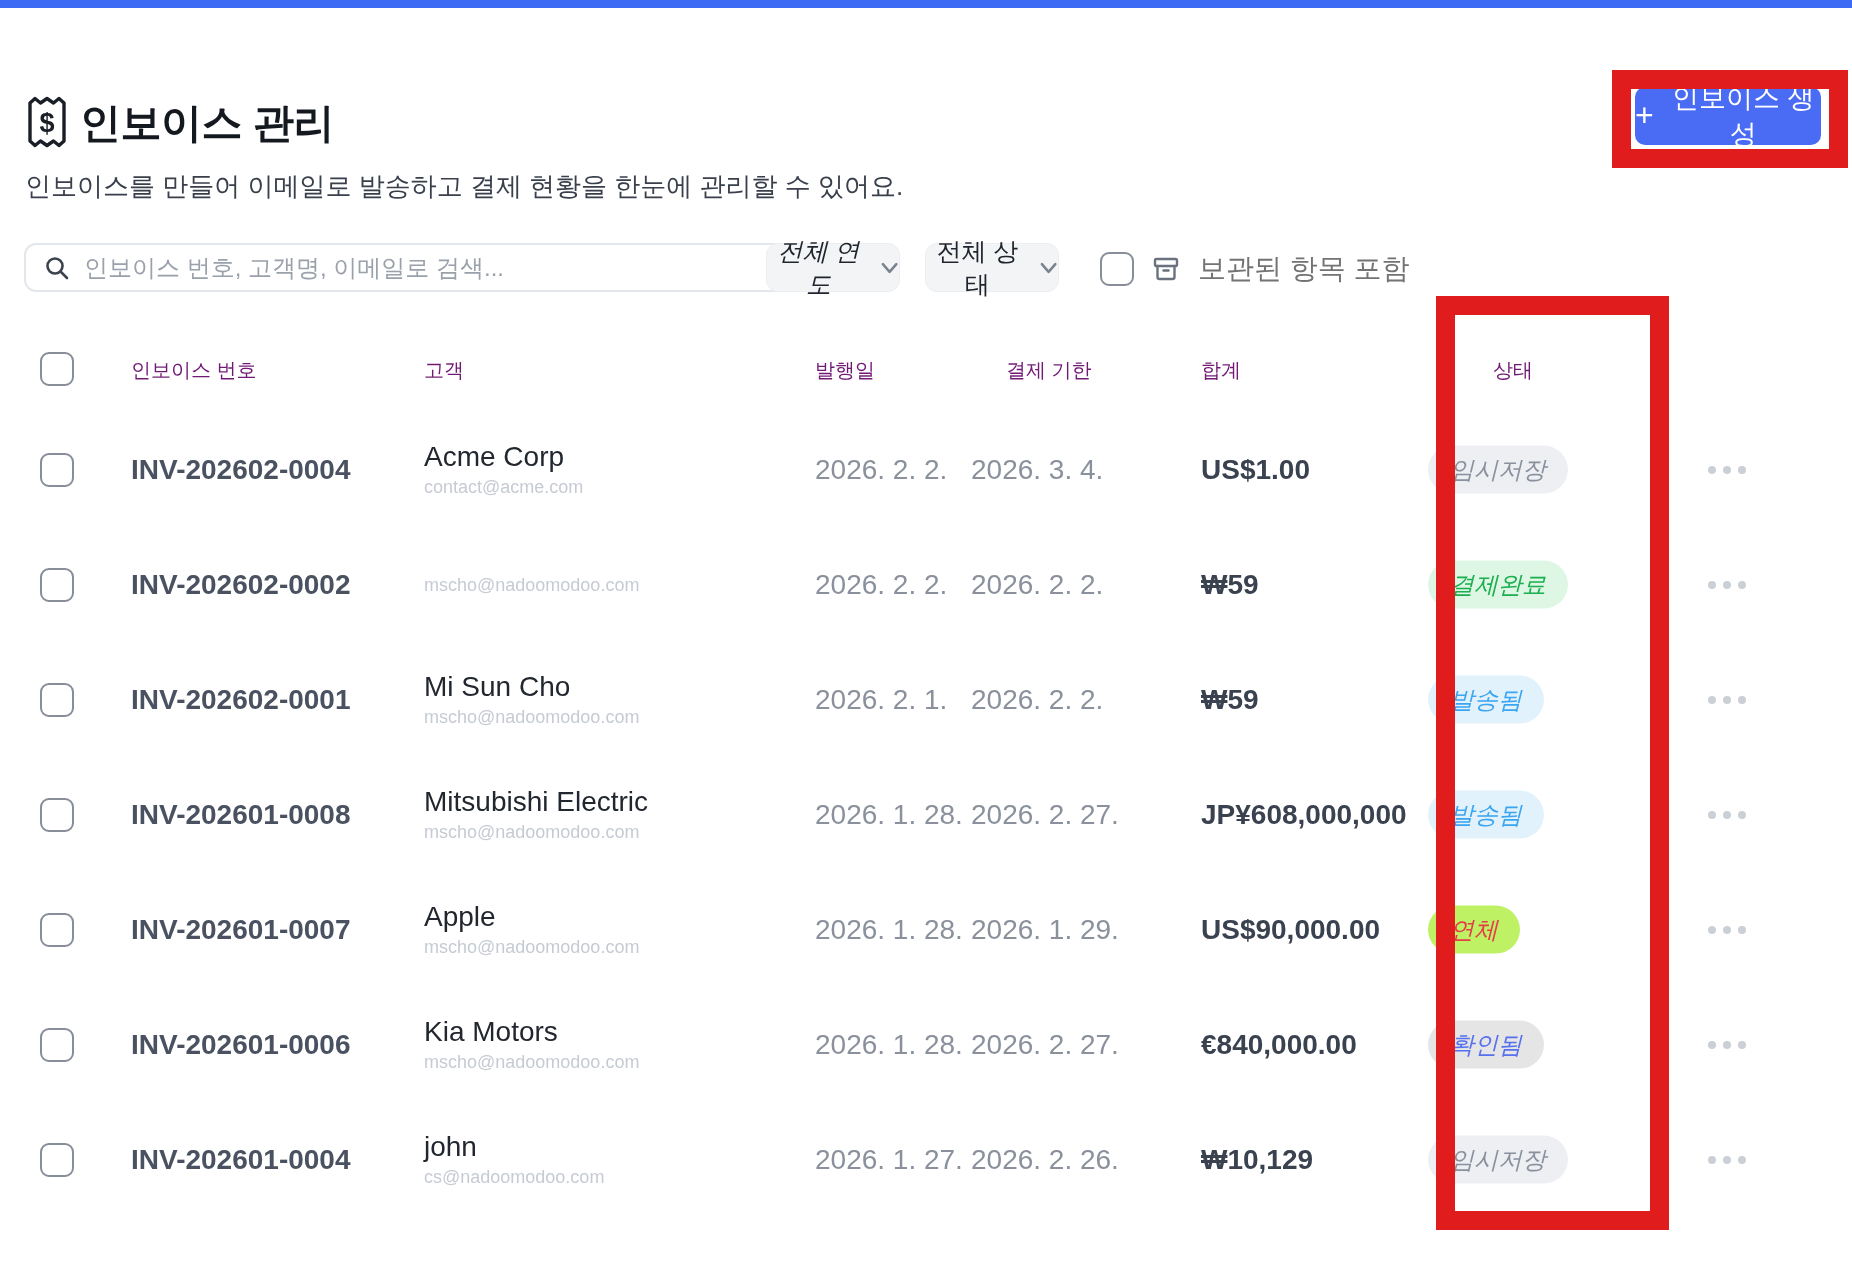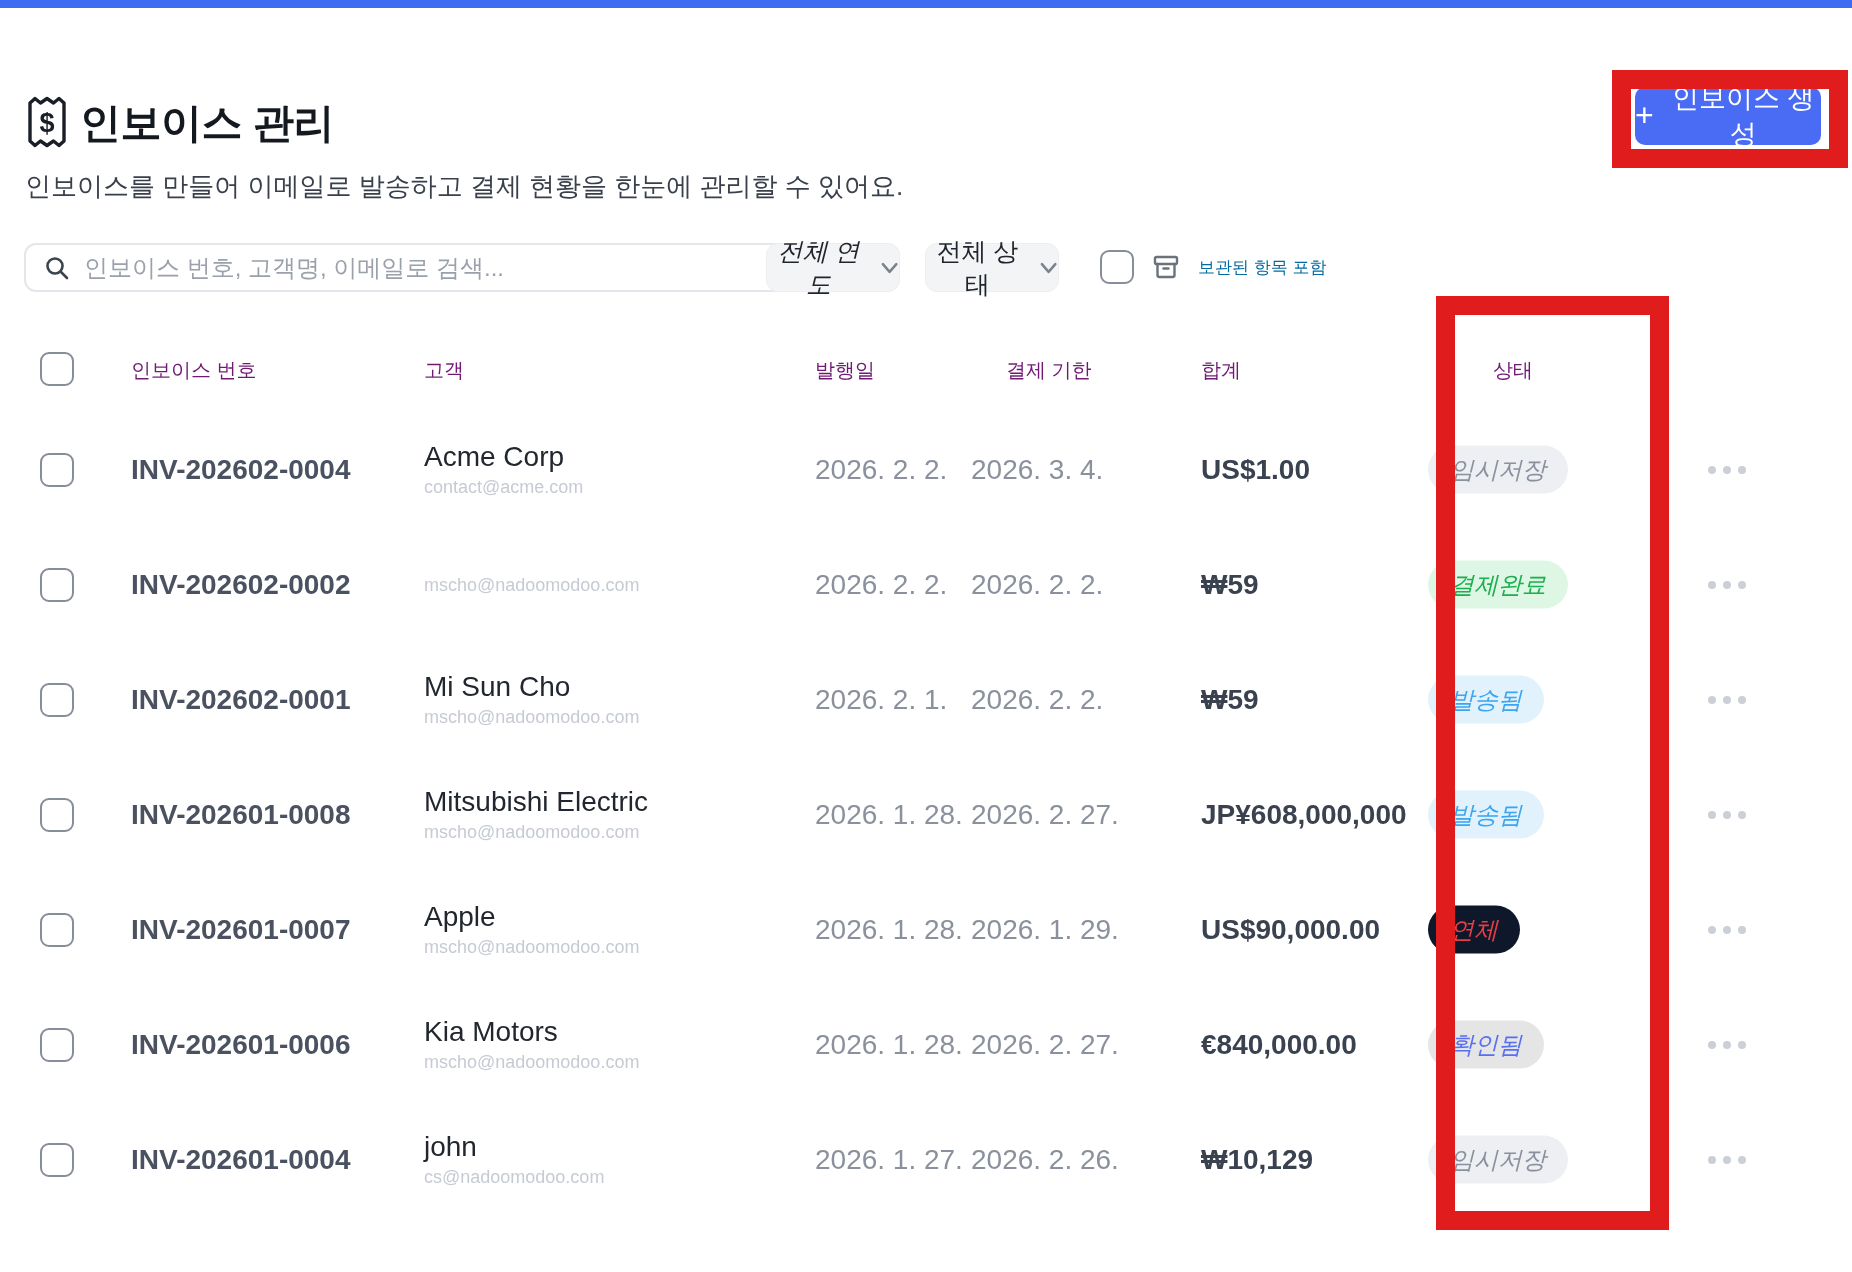--- a/index.html
+++ b/index.html
@@ -28,21 +28,21 @@
     border-radius:12px; display:flex; align-items:center; padding:0 18px; gap:14px; background:#fff; }
   .search-box input { border:none; outline:none; flex:1; font-size:24px; color:#333a45; font-family:inherit; background:transparent; }
   .search-box input::placeholder { color:#9aa1ab; }
   .dropdown { position:absolute; top:243px; height:49px; background:#f3f4f6; border:1.5px solid #eceef1;
     border-radius:12px; display:flex; align-items:center; justify-content:center; gap:10px;
     font-size:25px; color:#1f242c; cursor:pointer; font-family:inherit; }
   .dd-year { left:766px; width:134px;font-style:italic; }
   .dd-status { left:925px; width:134px; }
   .chk { width:34px; height:34px; border:2.5px solid #878e99; border-radius:9px; background:#fff; cursor:pointer; }
   .archive-wrap { position:absolute; left:1100px; top:250px; display:flex; align-items:center; gap:17px; }
-  .archive-label { font-size:17px; color:#0369a1; }
+  .archive-label { font-size:28px; color:#737373; }
 
   
   .thead { position:absolute; left:0; top:350px; width:1852px; height:40px; }
   .thead .chk { position:absolute; left:40px; top:2px; }
   .th { position:absolute; top:50%; transform:translateY(-50%); font-size:20px; color:#701a75; white-space:nowrap; }
   .rows { position:absolute; left:0; top:412px; width:1598px; }
   .row { position:relative; width:1852px; height:115px; }
   .cell { position:absolute; top:50%; transform:translateY(-50%); white-space:nowrap; }
   .c-check   { left:40px; }
   .c-invoice { left:131px; font-size:28px; font-weight:700; color:#4a5160; }
@@ -51,21 +51,21 @@
   .c-due     { left:971px; font-size:28px; color:#8a919c; }
   .c-total   { left:1201px; font-size:28px; font-weight:700; color:#3a4250; }
   .c-status  { left:1428px;font-style:italic; }
   .c-menu    { left:1704px; display:flex; gap:7px; cursor:pointer; padding:8px 4px; }
   .cust-name { font-size:28px; color:#22272f; line-height:1.25; }
   .cust-email{ font-size:18px; color:#c6cbd3; line-height:1.45; }
   .badge { display:inline-block; font-size:24px; padding:10px 22px; border-radius:999px; line-height:1.2; }
   .badge-draft     { background:#edeff2; color:#8a919e; }
   .badge-paid      { background:#def7e4; color:#1caf50; }
   .badge-sent      { background:#e1f2fd; color:#3ba5f0; }
-  .badge-overdue   { background:#0f172a; color:#e53e47; }
+  .badge-overdue   { background:#bef264; color:#e53e47; }
   .badge-confirmed { background:#e5e5e5; color:#5670f0; }
   .dot { width:8px; height:8px; border-radius:50%; background:#cbcfd6; }
 </style>
 </head>
 <body>
 
 <div class="stage">
 
   <div class="topbar"></div>
 

